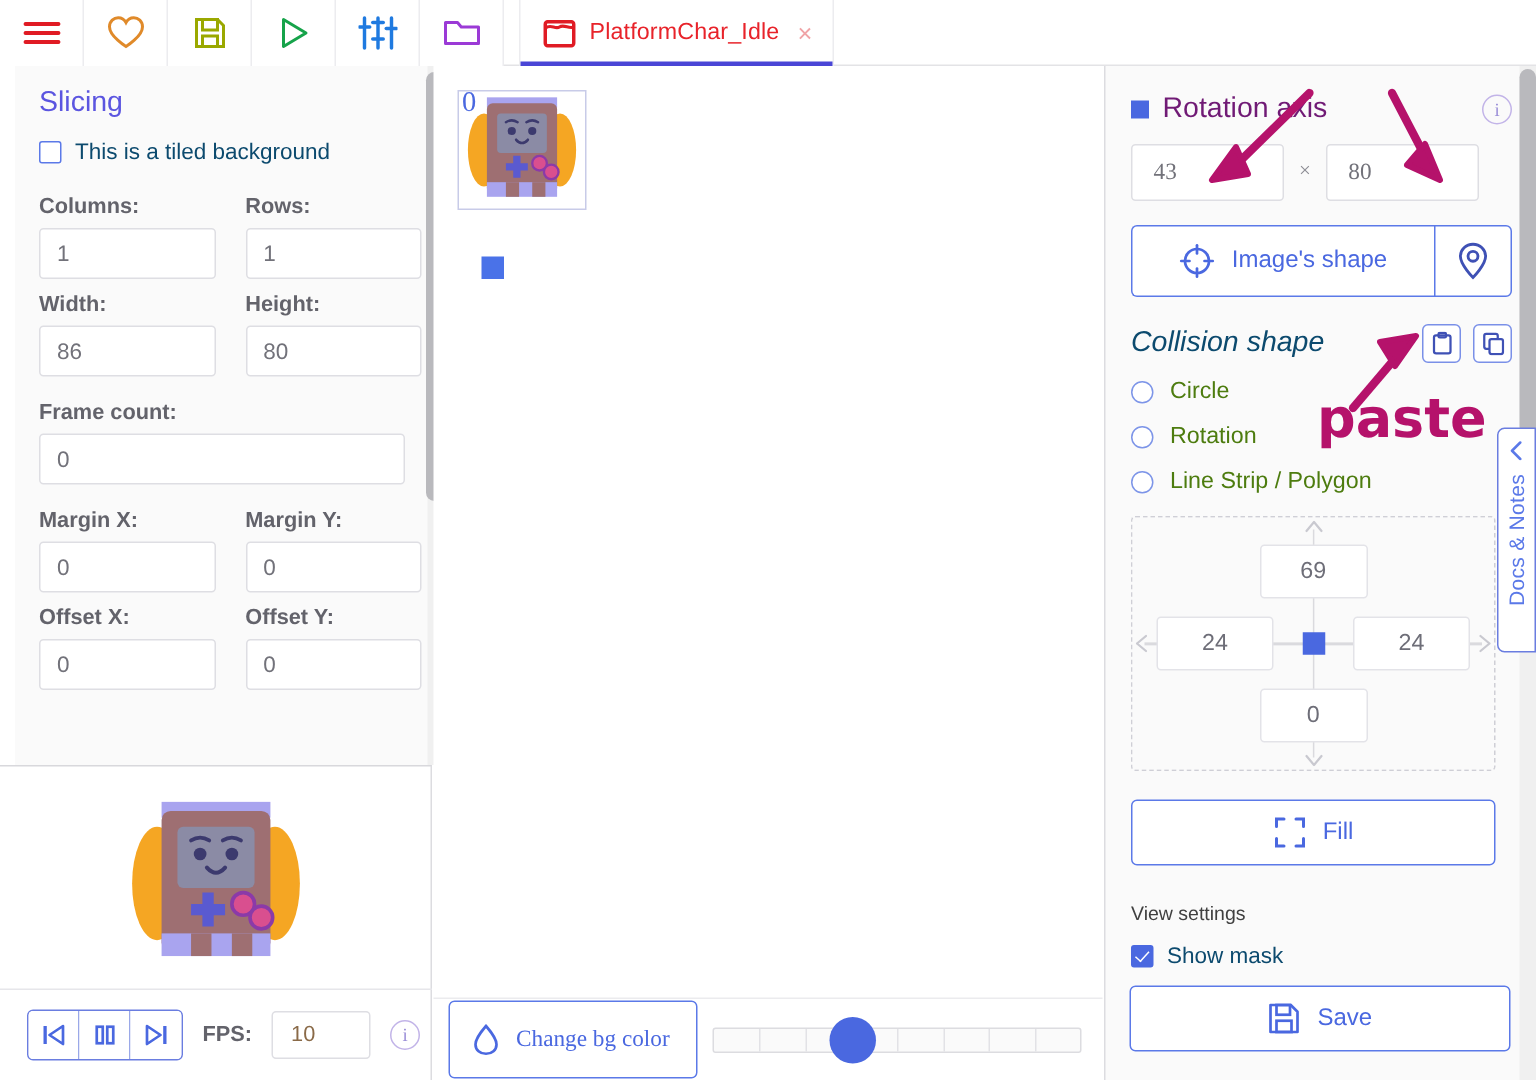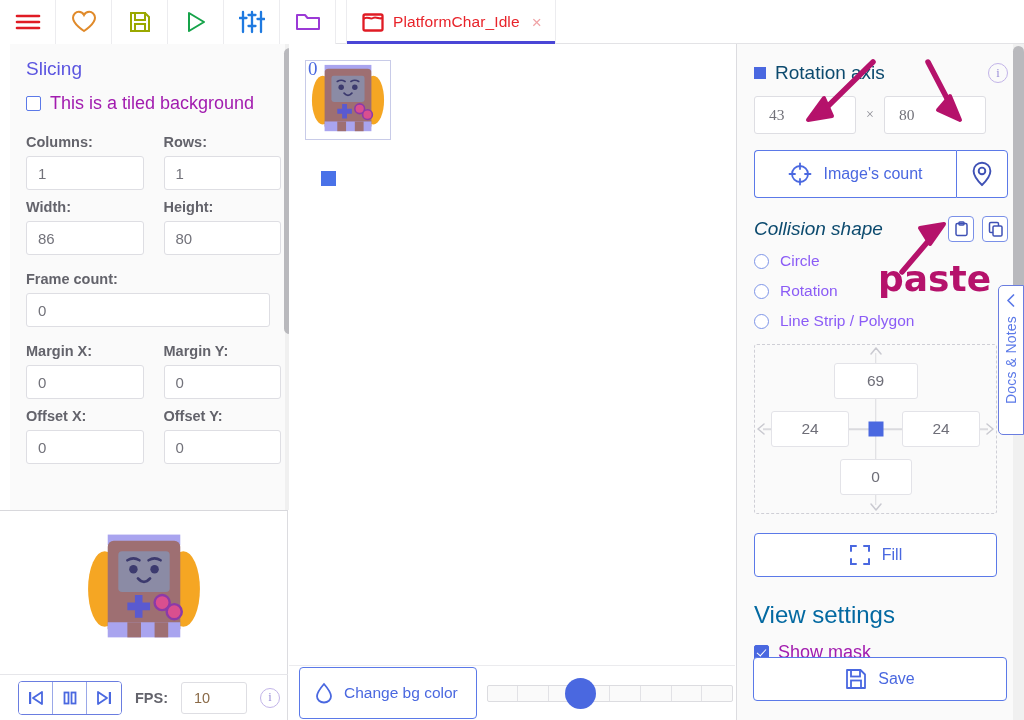--- a/index.html
+++ b/index.html
@@ -71,21 +71,21 @@
   .chk.checked {
     background: #4a68e0; border-color: #4a68e0;
     position: relative;
   }
   .chk.checked::after {
     content: ""; position: absolute; left: 4px; top: 1px;
     width: 4px; height: 8px;
     border: solid #fff; border-width: 0 1.8px 1.8px 0;
     transform: rotate(42deg);
   }
-  .chk-label { color: #a21caf; font-size: 18px; }
+  .chk-label { color: #0c4a6e; font-size: 15px; }
 
   .fld-grid { display: flex; gap: 20px; }
   .fld { width: 118px; }
   .fld.wide { width: 244px; }
   .fld-label {
     color: #63636b; font-size: 14.5px; font-weight: bold; margin-bottom: 6px; display: block;
   }
   .fld-input {
     width: 100%; height: 34px;
     border: 1px solid #dedee3; border-radius: 3px;
@@ -112,21 +112,21 @@
     position: absolute; left: 0; top: 510px; width: 288px; height: 210px;
     background: #fff;
     border-top: 1px solid #d8d8dc;
     border-right: 1px solid #dcdce0;
   }
   .preview-stage {
     position: absolute; left: 0; top: 0; width: 288px; height: 155px;
     display: flex; align-items: center; justify-content: center;
   }
   .preview-bar {
-    position: absolute; left: 0; bottom: 0; width: 288px; height: 46px;
+    position: absolute; left: 0; bottom: 0; width: 288px; height: 61px;
     border-top: 1px solid #e6e6ea;
     display: flex; align-items: center; padding-left: 18px; gap: 13px;
   }
   .transport {
     display: flex; border: 1px solid #6a7de0; border-radius: 4px; overflow: hidden;
     background: #fff;
   }
   .tp-btn {
     width: 34px; height: 32px; display: flex; align-items: center; justify-content: center;
     border-right: 1px solid #9aa8e8; cursor: pointer; background: #fff;
@@ -149,20 +149,21 @@
     position: absolute; left: 289px; top: 665px; width: 446px; height: 55px;
     background: #fff; border-top: 1px solid #ebebee;
     display: flex; align-items: center; padding-left: 10px; gap: 10px;
   }
   .bgbtn {
     display: flex; align-items: center; gap: 10px;
     height: 52px; padding: 0 18px 0 14px;
     border: 1px solid #5b79e8; border-radius: 4px;
     background: #fff; color: #4a68e0; font-size: 15.5px;
     cursor: pointer;
+    font-family: Liberation Serif, serif;
   }
   .zoom-slider { position: relative; width: 246px; height: 17px; }
   .zs-track {
     position: absolute; left: 0; top: 0; width: 246px; height: 17px;
     border: 1px solid #dcdce0; background: #fafafa; border-radius: 2px;
     display: flex;
   }
   .zs-seg { flex: 1; border-right: 1px solid #e2e2e6; }
   .zs-seg:last-child { border-right: none; }
   .zs-thumb {
@@ -191,21 +192,21 @@
   .right-panel {
     position: absolute; left: 736px; top: 44px; width: 288px; height: 676px;
     background: #fafafa;
     border-left: 1px solid #dcdce0;
     overflow: hidden;
   }
   .rp-inner { padding: 18px 16px 0 17px; position: relative; }
 
   .rp-head { display: flex; align-items: center; gap: 9px; margin-bottom: 12px; }
   .sq-blue { width: 12px; height: 12px; background: #4a68e0; flex: none; }
-  .rp-title { color: #0c4a6e; font-size: 19px; flex: 1; }
+  .rp-title { color: #701a75; font-size: 19px; flex: 1; }
   .info-ico {
     width: 20px; height: 20px; border-radius: 50%;
     border: 1.4px solid #c2b4e8; color: #9b8fd8;
     font-size: 12.5px; display: flex; align-items: center; justify-content: center;
     font-family: "Liberation Serif", serif; cursor: pointer; flex: none;
   }
 
   .axis-row { display: flex; align-items: center; gap: 10px; margin-bottom: 16px; font-family: Liberation Serif, serif; }
   .axis-input {
     width: 102px; height: 38px;
@@ -236,21 +237,21 @@
     width: 26px; height: 26px; border: 1px solid #7a90e8; border-radius: 4px;
     background: #fff; display: flex; align-items: center; justify-content: center;
     margin-left: 8px; cursor: pointer;
   }
 
   .radio-row { display: flex; align-items: center; gap: 11px; margin-bottom: 12px; }
   .radio {
     width: 15px; height: 15px; border: 1.6px solid #7d95e8; border-radius: 50%;
     background: #fff; flex: none; cursor: pointer;
   }
-  .radio-label { color: #8b5cf6; font-size: 15.5px; }
+  .radio-label { color: #4d7c0f; font-size: 15.5px; }
 
   
   .inset-box {
     position: relative; margin-top: 14px;
     width: 243px; height: 170px;
     border: 1.5px dashed #cfcfd6; border-radius: 3px;
     background: #fafafa;
   }
   .ins-vline {
     position: absolute; left: 50%; top: 8px; bottom: 8px; width: 1.5px;
@@ -258,38 +259,38 @@
   }
   .ins-hline {
     position: absolute; top: 50%; left: 8px; right: 8px; height: 1.5px;
     background: #dadade; transform: translateY(-50%);
   }
   .ins-cell {
     position: absolute; border: 1px solid #e3e3e8; border-radius: 3px;
     background: #fff; color: #6e6e78; font-size: 15.5px;
     display: flex; align-items: center; justify-content: center;
   }
-  .ins-top   { width: 84px; height: 36px; left: 50%; transform: translateX(-50%); top: 18px; }
+  .ins-top   { width: 72px; height: 36px; left: 50%; transform: translateX(-50%); top: 18px; }
   .ins-bot   { width: 72px; height: 36px; left: 50%; transform: translateX(-50%); bottom: 18px; }
   .ins-left  { width: 78px; height: 36px; left: 16px; top: 50%; transform: translateY(-50%); }
   .ins-right { width: 78px; height: 36px; right: 16px; top: 50%; transform: translateY(-50%); }
   .ins-center {
     position: absolute; left: 50%; top: 50%;
     width: 15px; height: 15px; background: #4a68e0;
     transform: translate(-50%, -50%);
   }
   .arrow-g { position: absolute; }
 
   .fill-btn {
     margin-top: 19px; width: 243px; height: 44px;
     border: 1px solid #5b79e8; border-radius: 4px; background: #fff;
     display: flex; align-items: center; justify-content: center; gap: 11px;
     color: #4a68e0; font-size: 16px; cursor: pointer;
   }
-  .vs-title { color: #0369a1; font-size: 24px; margin-top: 24px; margin-bottom: 13px; }
+  .vs-title { color: #404040; font-size: 13px; margin-top: 24px; margin-bottom: 13px; }
   .save-btn {
     position: absolute; left: 753px; top: 657px;
     width: 254px; height: 44px;
     border: 1px solid #5b79e8; border-radius: 4px; background: #fff;
     display: flex; align-items: center; justify-content: center; gap: 11px;
     color: #4a68e0; font-size: 16px; cursor: pointer;
   }
 
   .rp-scrollbar {
     position: absolute; right: 0; top: 0; width: 11px; height: 676px; background: #f0f0f0;
@@ -573,21 +574,21 @@
         <div class="ctr-main">
           <svg width="24" height="24" viewBox="0 0 24 24">
             <circle cx="12" cy="12" r="8" fill="none" stroke="#4a68e0" stroke-width="1.8"></circle>
             <g stroke="#4a68e0" stroke-width="1.8" stroke-linecap="round">
               <line x1="12" y1="1.5" x2="12" y2="7"></line>
               <line x1="12" y1="17" x2="12" y2="22.5"></line>
               <line x1="1.5" y1="12" x2="7" y2="12"></line>
               <line x1="17" y1="12" x2="22.5" y2="12"></line>
             </g>
           </svg>
-          <span>Image's count</span>
+          <span>Image's shape</span>
         </div>
         <div class="ctr-pin">
           <svg width="24" height="26" viewBox="0 0 24 26">
             <path d="M12 1.8 C7.3 1.8 3.6 5.4 3.6 9.9 C3.6 15.6 12 24 12 24 C12 24 20.4 15.6 20.4 9.9 C20.4 5.4 16.7 1.8 12 1.8 Z" fill="none" stroke="#3f51b5" stroke-width="1.9"></path>
             <circle cx="12" cy="9.9" r="3.3" fill="none" stroke="#3f51b5" stroke-width="1.9"></circle>
           </svg>
         </div>
       </div>
 
       <div class="cs-head">

